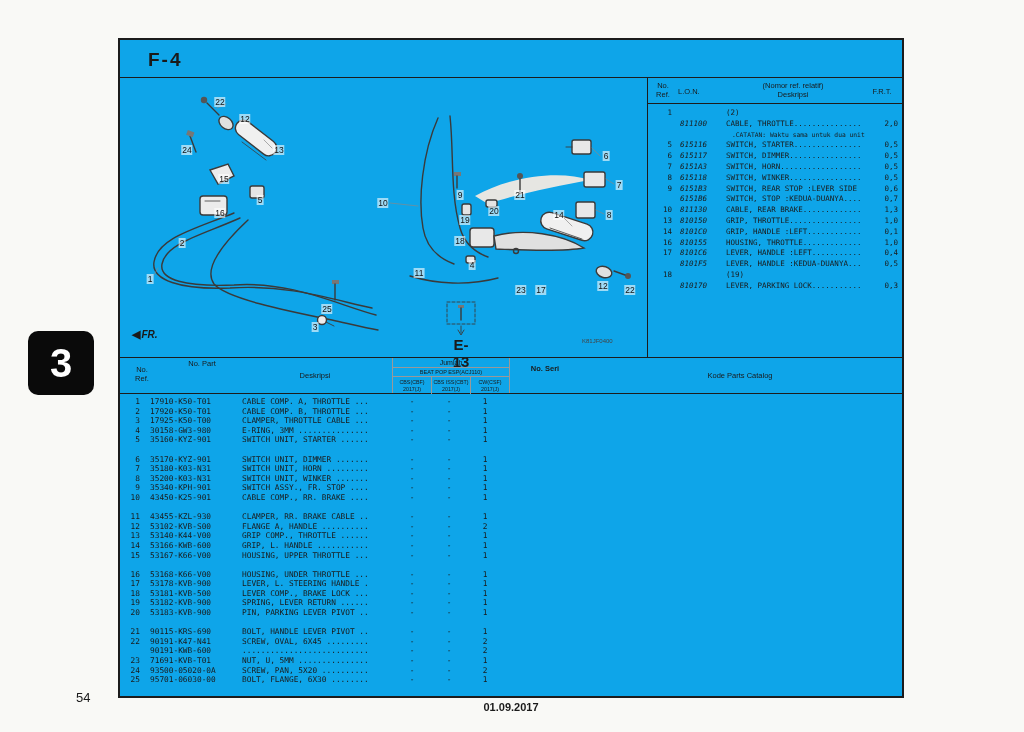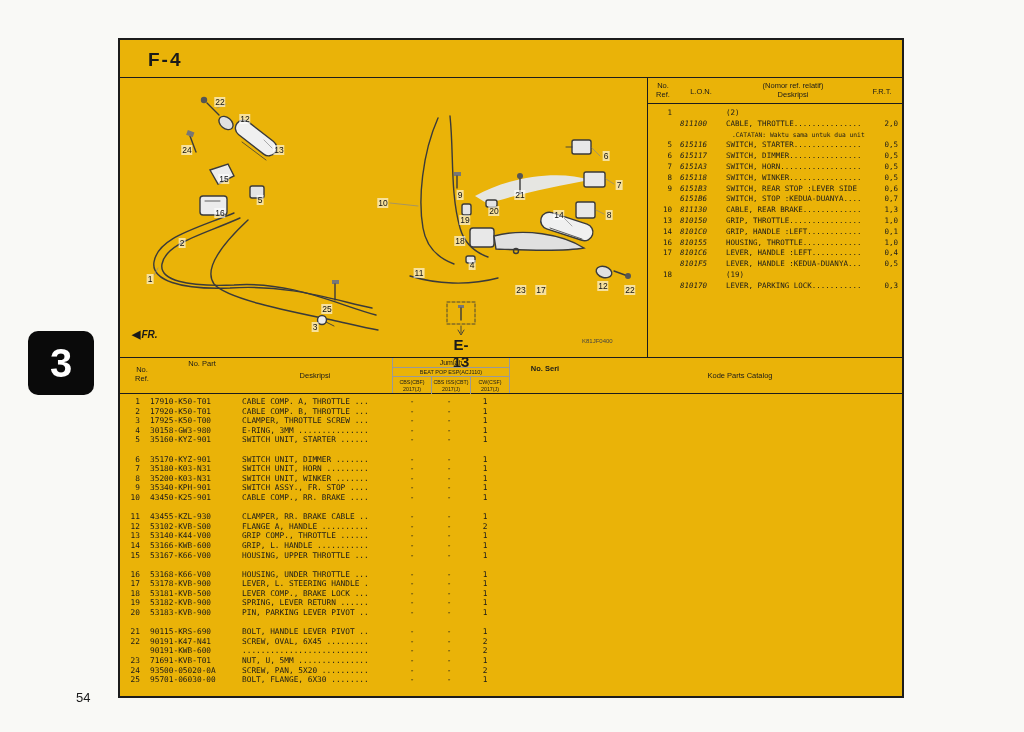--- a/index.html
+++ b/index.html
@@ -1,33 +1,33 @@
 <!DOCTYPE html>
 <html><head>
 <meta charset="utf-8">
 <style>
   html,body{margin:0;padding:0;background:#efefec;}
   #screen{position:relative;width:1024px;height:732px;background:#f9f9f6;font-family:"Liberation Sans",sans-serif;color:#1a1a1a;overflow:hidden;}
-  .sheet{position:absolute;left:118px;top:38px;width:786px;height:660px;border:2px solid #1c1c1c;background:#eab308;box-sizing:border-box;}
+  .sheet{position:absolute;left:118px;top:38px;width:786px;height:660px;border:2px solid #1c1c1c;background:#0ea5e9;box-sizing:border-box;}
   .sheet-header{position:absolute;left:0;top:0;width:100%;height:37px;border-bottom:1px solid #1c1c1c;}
   .fig-code{position:absolute;left:28px;top:9px;font-weight:bold;font-size:19px;letter-spacing:2px;}
   .page-title{position:absolute;left:0;right:0;top:10px;text-align:center;font-weight:bold;font-size:17px;letter-spacing:0.4px;}
   
   .diagram{position:absolute;left:0;top:38px;width:527px;height:279px;}
   .v-divider{position:absolute;left:527px;top:38px;height:279px;border-left:1px solid #1c1c1c;}
   .callout{position:absolute;font-size:8.5px;color:#111;transform:translate(-50%,-50%);background:rgba(255,255,255,.6);padding:0 1px;}
   .fr-label{position:absolute;left:12px;top:250px;font-weight:bold;font-style:italic;font-size:10px;}
   .fr-arrow{font-style:normal;font-size:11px;margin-right:1px;}
   .e13-label{position:absolute;left:326px;top:258px;width:30px;text-align:center;font-weight:bold;font-size:15px;}
   .diagram-code{position:absolute;left:462px;top:260px;font-size:6px;color:#444;}
   
   .ref-table{position:absolute;left:528px;top:38px;width:254px;height:279px;}
   .ref-head{position:absolute;left:0;top:0;width:100%;height:25px;border-bottom:1px solid #1c1c1c;font-size:7.5px;}
   .rh-no{position:absolute;left:2px;top:4px;width:26px;text-align:center;line-height:8.5px;}
-  .rh-lon{position:absolute;left:30px;top:9px;width:46px;text-align:center;}
+  .rh-lon{position:absolute;left:30px;top:9px;width:46px;}
   .rh-rel{position:absolute;left:78px;top:4px;width:134px;text-align:center;line-height:8.5px;}
   .rh-frt{position:absolute;right:2px;top:9px;width:36px;text-align:center;}
   .ref-body{position:absolute;left:0;top:30px;width:100%;font-family:"DejaVu Sans Mono",monospace;font-size:7.5px;}
   .ref-row{position:relative;height:10.8px;line-height:10.8px;white-space:pre;}
   .rt-ref{position:absolute;left:0;width:24px;text-align:right;}
   .rt-lon{position:absolute;left:32px;font-style:italic;}
   .rt-desc{position:absolute;left:78px;}
   .rt-frt{position:absolute;right:4px;text-align:right;}
   .ref-note{font-size:6.3px;}
   .ref-note .rt-desc{left:84px;}
@@ -238,21 +238,21 @@
               <div>2017(J)</div>
             </div>
           </div>
         </div>
         <div class="ph-seri">No. Seri</div>
         <div class="ph-kode">Kode Parts Catalog</div>
       </div>
       <div class="pt-body">
           <div class="pt-row"><span class="pt-ref">1</span><span class="pt-part">17910-K50-T01</span><span class="pt-desc">CABLE COMP. A, THROTTLE ...</span><span class="pt-v pt-v0">-</span><span class="pt-v pt-v1">-</span><span class="pt-v pt-v2">1</span></div>
           <div class="pt-row"><span class="pt-ref">2</span><span class="pt-part">17920-K50-T01</span><span class="pt-desc">CABLE COMP. B, THROTTLE ...</span><span class="pt-v pt-v0">-</span><span class="pt-v pt-v1">-</span><span class="pt-v pt-v2">1</span></div>
-          <div class="pt-row"><span class="pt-ref">3</span><span class="pt-part">17925-K50-T00</span><span class="pt-desc">CLAMPER, THROTTLE SCREW ...</span><span class="pt-v pt-v0">-</span><span class="pt-v pt-v1">-</span><span class="pt-v pt-v2">1</span></div>
+          <div class="pt-row"><span class="pt-ref">3</span><span class="pt-part">17925-K50-T00</span><span class="pt-desc">CLAMPER, THROTTLE CABLE ...</span><span class="pt-v pt-v0">-</span><span class="pt-v pt-v1">-</span><span class="pt-v pt-v2">1</span></div>
           <div class="pt-row"><span class="pt-ref">4</span><span class="pt-part">30158-GW3-980</span><span class="pt-desc">E-RING, 3MM ...............</span><span class="pt-v pt-v0">-</span><span class="pt-v pt-v1">-</span><span class="pt-v pt-v2">1</span></div>
           <div class="pt-row"><span class="pt-ref">5</span><span class="pt-part">35160-KYZ-901</span><span class="pt-desc">SWITCH UNIT, STARTER ......</span><span class="pt-v pt-v0">-</span><span class="pt-v pt-v1">-</span><span class="pt-v pt-v2">1</span></div>
           <div class="pt-gap"></div>
           <div class="pt-row"><span class="pt-ref">6</span><span class="pt-part">35170-KYZ-901</span><span class="pt-desc">SWITCH UNIT, DIMMER .......</span><span class="pt-v pt-v0">-</span><span class="pt-v pt-v1">-</span><span class="pt-v pt-v2">1</span></div>
           <div class="pt-row"><span class="pt-ref">7</span><span class="pt-part">35180-K03-N31</span><span class="pt-desc">SWITCH UNIT, HORN .........</span><span class="pt-v pt-v0">-</span><span class="pt-v pt-v1">-</span><span class="pt-v pt-v2">1</span></div>
           <div class="pt-row"><span class="pt-ref">8</span><span class="pt-part">35200-K03-N31</span><span class="pt-desc">SWITCH UNIT, WINKER .......</span><span class="pt-v pt-v0">-</span><span class="pt-v pt-v1">-</span><span class="pt-v pt-v2">1</span></div>
           <div class="pt-row"><span class="pt-ref">9</span><span class="pt-part">35340-KPH-901</span><span class="pt-desc">SWITCH ASSY., FR. STOP ....</span><span class="pt-v pt-v0">-</span><span class="pt-v pt-v1">-</span><span class="pt-v pt-v2">1</span></div>
           <div class="pt-row"><span class="pt-ref">10</span><span class="pt-part">43450-K25-901</span><span class="pt-desc">CABLE COMP., RR. BRAKE ....</span><span class="pt-v pt-v0">-</span><span class="pt-v pt-v1">-</span><span class="pt-v pt-v2">1</span></div>
           <div class="pt-gap"></div>
           <div class="pt-row"><span class="pt-ref">11</span><span class="pt-part">43455-KZL-930</span><span class="pt-desc">CLAMPER, RR. BRAKE CABLE ..</span><span class="pt-v pt-v0">-</span><span class="pt-v pt-v1">-</span><span class="pt-v pt-v2">1</span></div>
@@ -271,14 +271,15 @@
           <div class="pt-row"><span class="pt-ref">22</span><span class="pt-part">90191-K47-N41</span><span class="pt-desc">SCREW, OVAL, 6X45 .........</span><span class="pt-v pt-v0">-</span><span class="pt-v pt-v1">-</span><span class="pt-v pt-v2">2</span></div>
           <div class="pt-row"><span class="pt-ref"></span><span class="pt-part">90191-KWB-600</span><span class="pt-desc">...........................</span><span class="pt-v pt-v0">-</span><span class="pt-v pt-v1">-</span><span class="pt-v pt-v2">2</span></div>
           <div class="pt-row"><span class="pt-ref">23</span><span class="pt-part">71691-KVB-T01</span><span class="pt-desc">NUT, U, 5MM ...............</span><span class="pt-v pt-v0">-</span><span class="pt-v pt-v1">-</span><span class="pt-v pt-v2">1</span></div>
           <div class="pt-row"><span class="pt-ref">24</span><span class="pt-part">93500-05020-0A</span><span class="pt-desc">SCREW, PAN, 5X20 ..........</span><span class="pt-v pt-v0">-</span><span class="pt-v pt-v1">-</span><span class="pt-v pt-v2">2</span></div>
           <div class="pt-row"><span class="pt-ref">25</span><span class="pt-part">95701-06030-00</span><span class="pt-desc">BOLT, FLANGE, 6X30 ........</span><span class="pt-v pt-v0">-</span><span class="pt-v pt-v1">-</span><span class="pt-v pt-v2">1</span></div>
         </div>
     </div>
 
   </div>
 
+  <div class="footer-date">01.09.2017</div>
 
 </div>
 
 </body></html>

